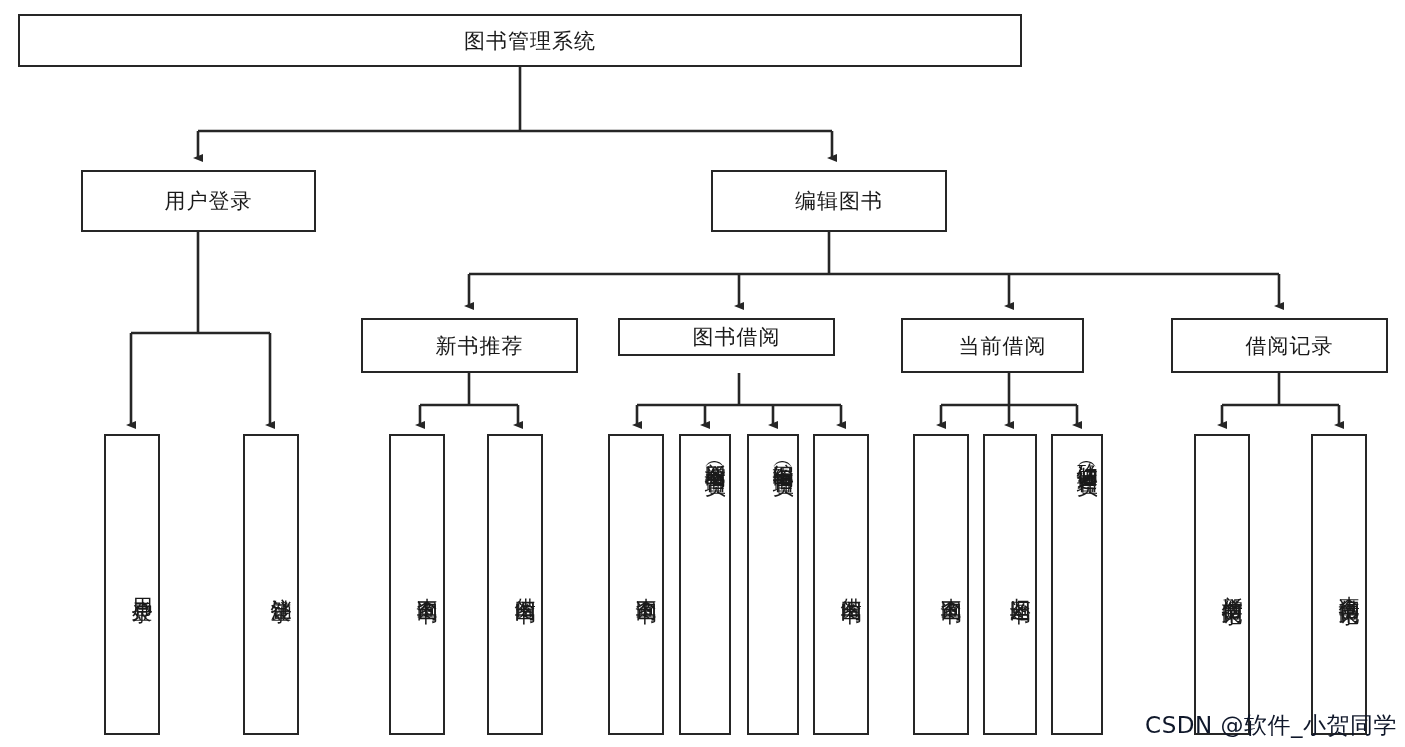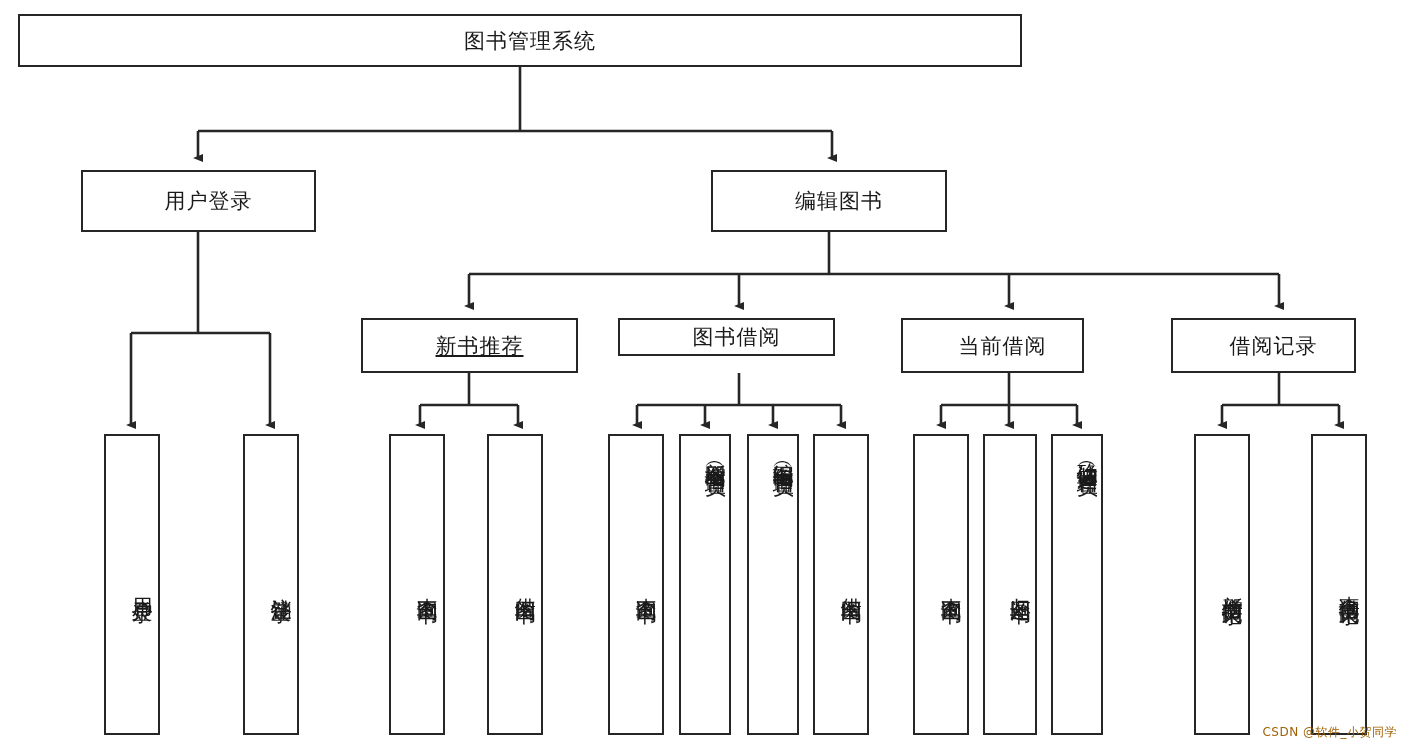--- a/index.html
+++ b/index.html
@@ -54,22 +54,22 @@
     display: block;
   }
   .node.v.mid {
     align-items: center;
     padding-top: 0;
   }
   .watermark {
     position: absolute;
     right: 8px;
     bottom: 6px;
-    font-size: 12px;
-    color: #a16207;
+    font-size: 23px;
+    color: #0f172a;
     letter-spacing: 0.5px;
     white-space: nowrap;
   }
 </style>
 </head>
 <body>
 
 <div id="canvas">
 
   <svg id="wires" viewBox="0 0 1405 747">
@@ -127,30 +127,30 @@
     <span>图书管理系统</span>
   </div>
 
   <div class="node h" style="left:81px; top:170px; width:235px; height:62px;">
     <span>用户登录</span>
   </div>
   <div class="node h" style="left:711px; top:170px; width:236px; height:62px;">
     <span>编辑图书</span>
   </div>
 
-  <div class="node h" style="left:361px; top:318px; width:217px; height:55px;text-decoration:underline;">
+  <div class="node h" style="left:361px; top:318px; width:217px; height:55px;">
     <span>新书推荐</span>
   </div>
   <div class="node h" style="left:618px; top:318px; width:217px; height:38px;">
     <span>图书借阅</span>
   </div>
   <div class="node h" style="left:901px; top:318px; width:183px; height:55px;">
     <span>当前借阅</span>
   </div>
-  <div class="node h" style="left:1171px; top:318px; width:185px; height:55px;">
+  <div class="node h" style="left:1171px; top:318px; width:217px; height:55px;">
     <span>借阅记录</span>
   </div>
 
   <div class="node v mid" style="left:104px; top:434px; width:56px; height:301px;">
     <span class="vlabel">用户登录</span>
   </div>
   <div class="node v mid" style="left:243px; top:434px; width:56px; height:301px;">
     <span class="vlabel">注销登录</span>
   </div>
 

